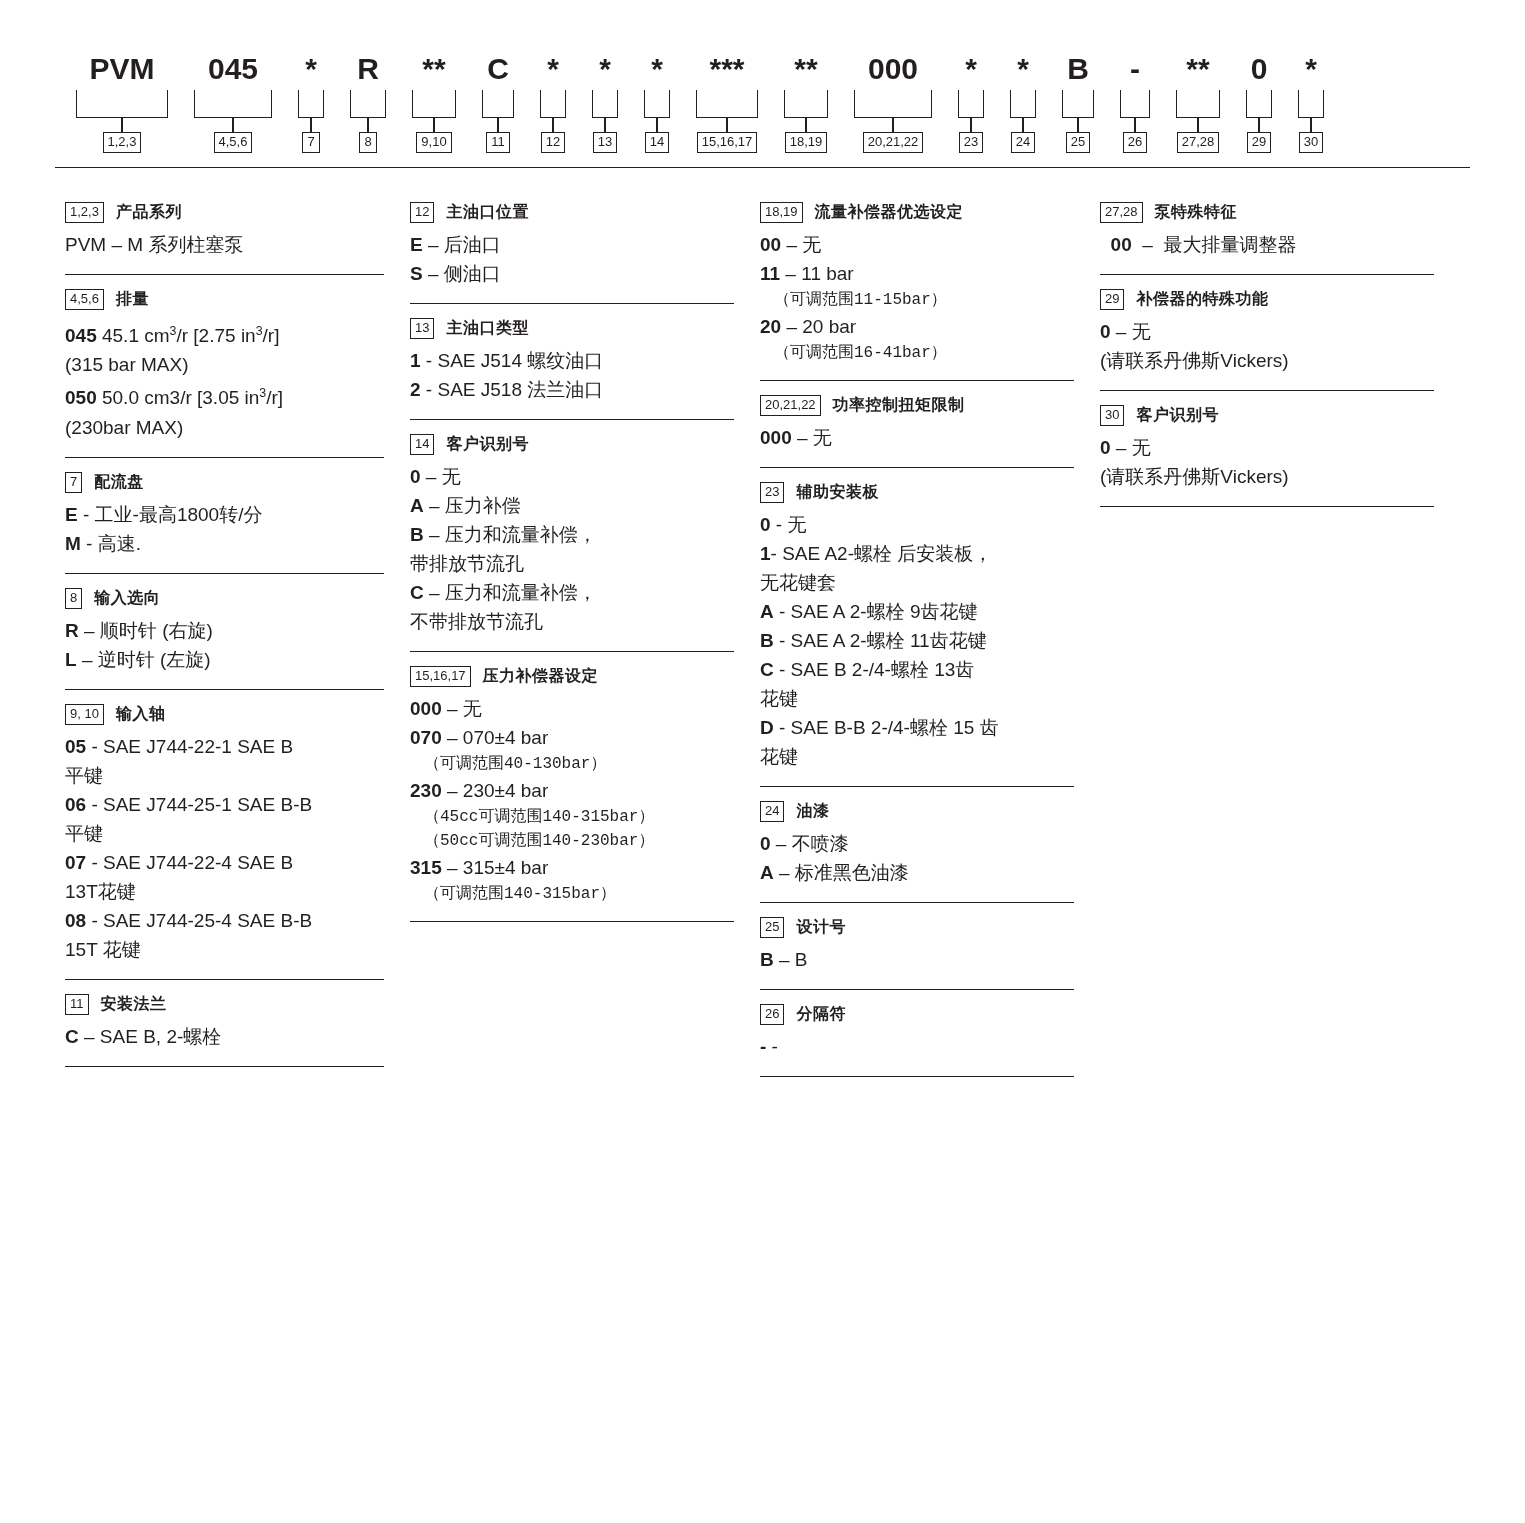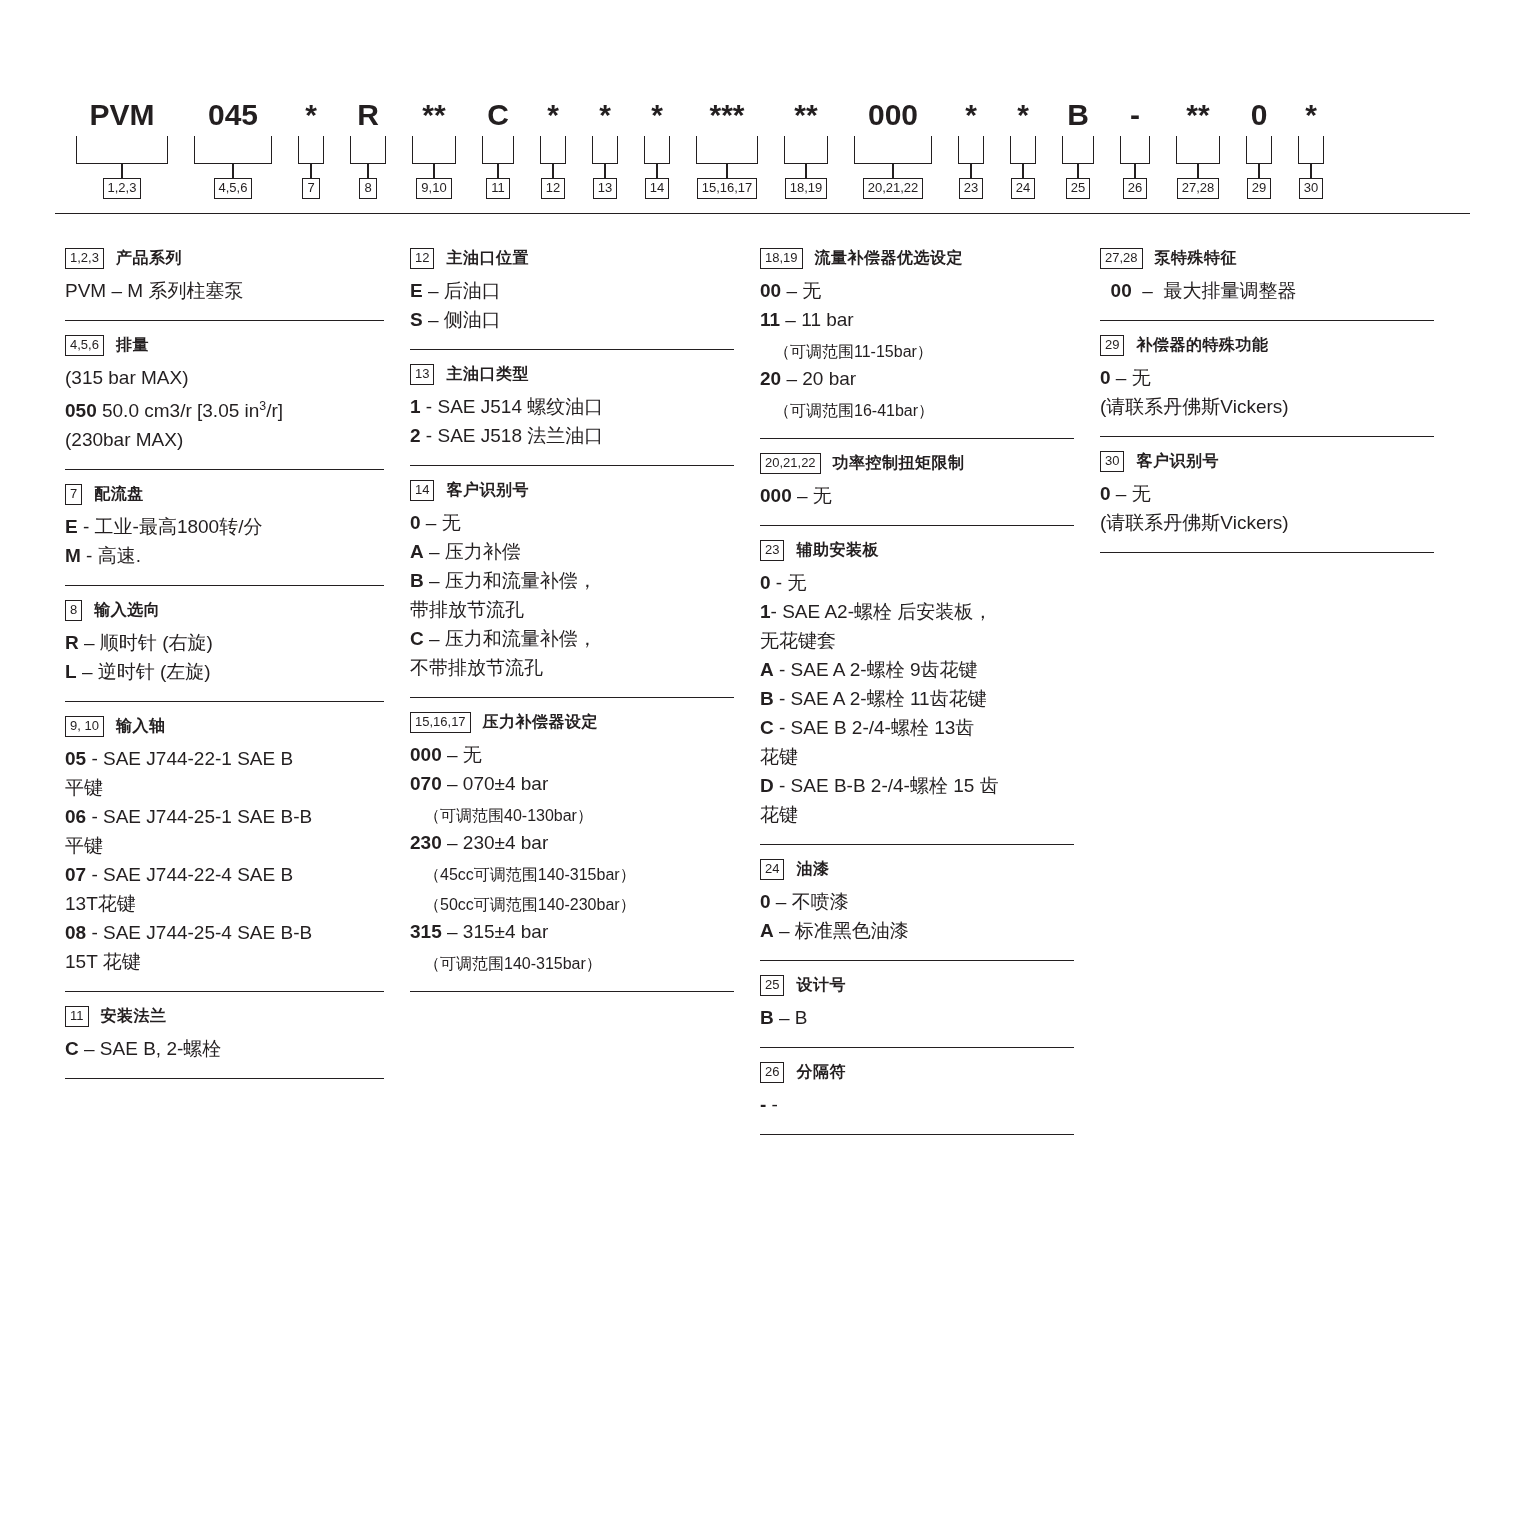--- a/index.html
+++ b/index.html
@@ -27,21 +27,21 @@
     font-weight: bold;
     letter-spacing: 1px;
     padding-top: 42px;
     padding-left: 2px;
     color: #231f20;
   }
 
   
   .code-area {
     position: relative;
-    margin-top: 98px;
+    margin-top: 52px;
     height: 130px;
   }
   .code-row {
     display: flex;
     align-items: flex-end;
     justify-content: flex-start;
     padding-left: 8px;
   }
   .code-cell {
     display: flex;
@@ -119,21 +119,22 @@
   }
   .entry {
     font-size: 19px;
     line-height: 27px;
     margin: 2px 0;
   }
   .entry b { font-weight: bold; }
   .sub {
     font-size: 16px;
     line-height: 22px;
-    margin: 8px 0 2px 14px;
+    margin: 2px 0 2px 14px;
+    font-family: Liberation Mono, monospace;
   }
   .sep {
     border: none;
     border-top: 1px solid #231f20;
     margin: 16px 0 14px 0;
   }
   sup { font-size: 0.65em; vertical-align: super; }
 </style>
 </head>
 <body>
@@ -269,20 +270,21 @@
             <span class="sec-title">产品系列</span>
           </div>
           <div class="entry">PVM – M 系列柱塞泵</div>
         </div>
         <hr class="sep">
         <div class="section">
           <div class="sec-head">
             <span class="sec-num">4,5,6</span>
             <span class="sec-title">排量</span>
           </div>
+          <div class="entry"><b>045</b> 45.1 cm<sup>3</sup>/r [2.75 in<sup>3</sup>/r]</div>
           <div class="entry">(315 bar MAX)</div>
           <div class="entry"><b>050</b> 50.0 cm3/r [3.05 in<sup>3</sup>/r]</div>
           <div class="entry">(230bar MAX)</div>
         </div>
         <hr class="sep">
         <div class="section">
           <div class="sec-head">
             <span class="sec-num">7</span>
             <span class="sec-title">配流盘</span>
           </div>

